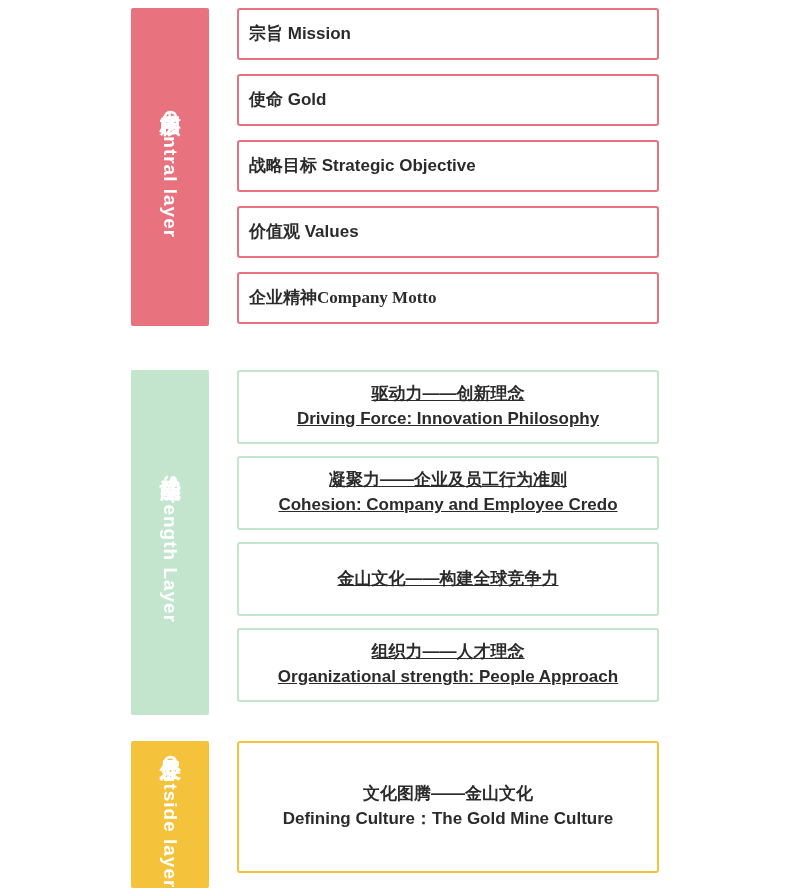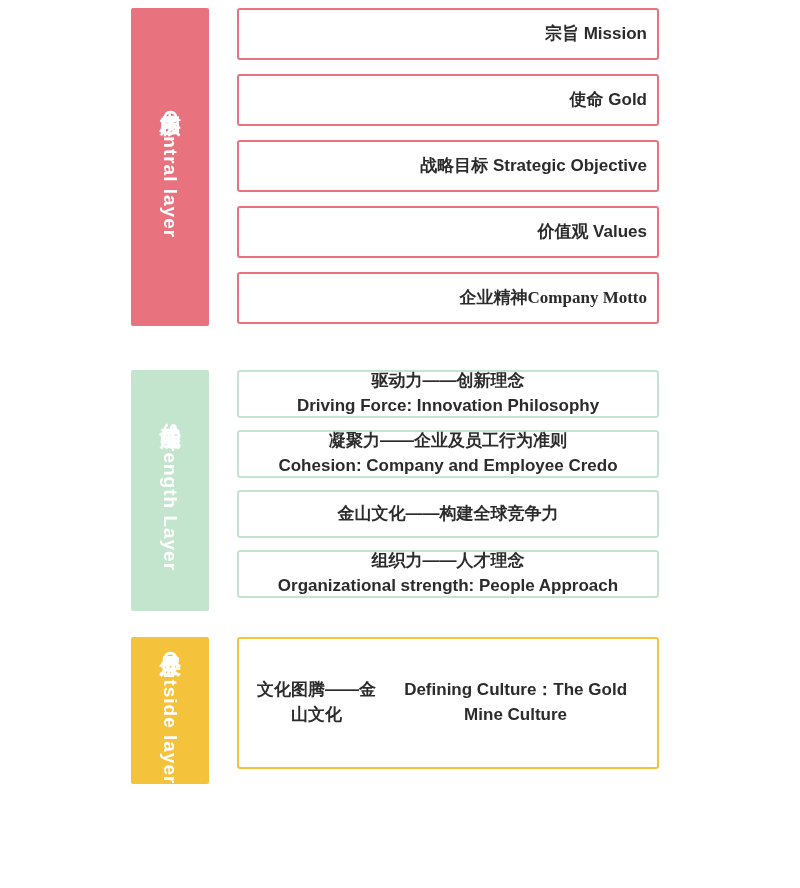--- a/index.html
+++ b/index.html
@@ -72,52 +72,53 @@
     display: flex;
     flex-direction: column;
   }
 
   .box {
     border: 2px solid #e8727d;
     border-radius: 3px;
     background: #ffffff;
     display: flex;
     align-items: center;
-    justify-content: flex-end;
+    justify-content: flex-start;
     text-align: center;
     box-sizing: border-box;
     font-weight: bold;
     font-size: 17px;
     line-height: 1.45;
     padding: 6px 10px;
   }
 
   
   .central .box {
     height: 52px;
     margin-bottom: 14px;
     border-color: #e8727d;
   }
   .central .box:last-child { margin-bottom: 2px; font-family: Liberation Serif, serif; }
 
   
   .strength .box {
-    height: 48px;
+    height: 74px;
     margin-bottom: 12px;
     border-color: #c3e5ce;
     flex-direction: column;
     justify-content: center;
+    text-decoration: underline;
   }
   .strength .box:last-child { margin-bottom: 13px; }
 
   
   .outside .box {
     height: 132px;
     border-color: #f5c23b;
-    flex-direction: row;
+    flex-direction: column;
     justify-content: center;
   }
 
   .line-cn { display: block; }
   .line-en { display: block; }
 
   .gap-a { height: 44px; }
   .gap-b { height: 26px; }
 </style>
 </head>

